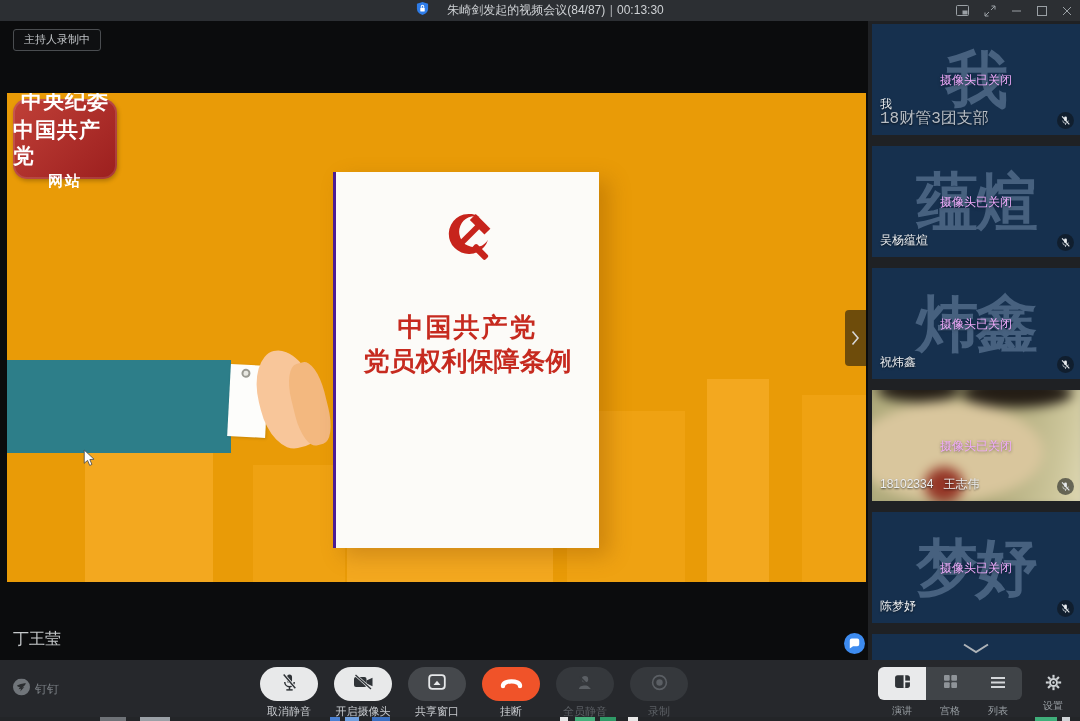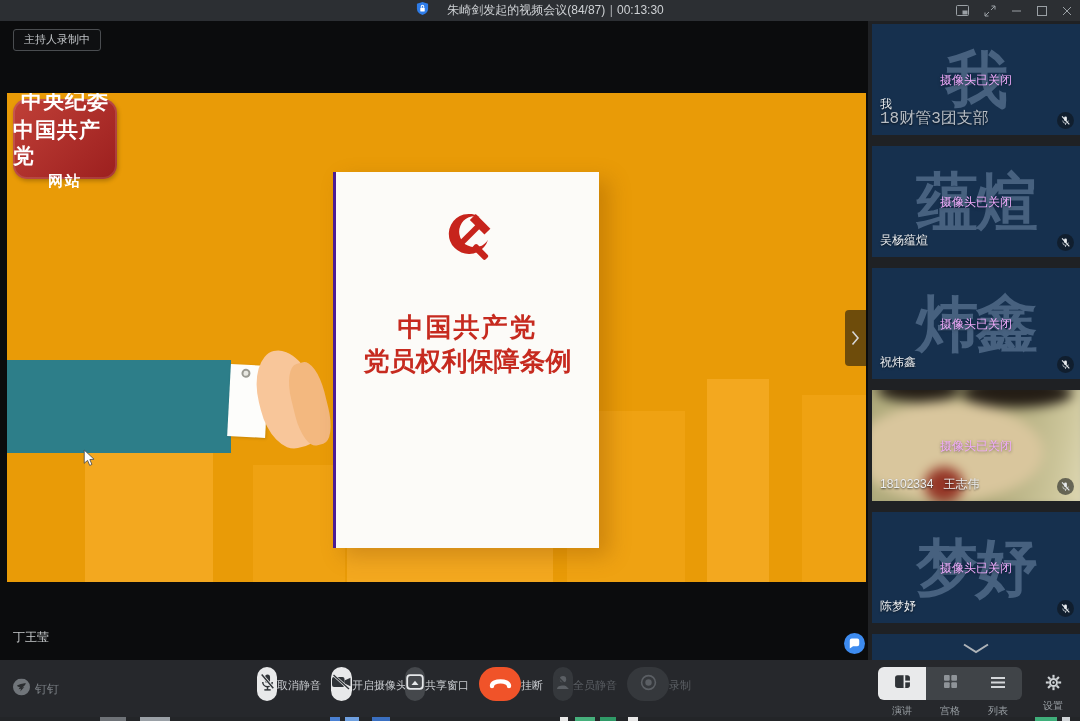--- a/index.html
+++ b/index.html
@@ -57,21 +57,21 @@
     background:#f8c69a; border-radius:46% 54% 40% 46%; transform:rotate(-14deg); }
   .hand::after { content:""; position:absolute; right:-8px; top:18px; width:34px;
     height:84px; background:#f3b87f; border-radius:40%; }
 
   .cursor { position:absolute; left:76px; top:356px; }
 
   .handle { position:absolute; right:0; top:217px; width:21px; height:56px;
     background:rgba(62,46,14,.72); border-radius:4px 0 0 4px; display:flex;
     align-items:center; justify-content:center; }
 
-  .caption { position:absolute; left:13px; top:608px; font-size:12px; color:#c6c9cb; }
+  .caption { position:absolute; left:13px; top:608px; font-size:16px; color:#c6c9cb; }
   .chat-fab { position:absolute; left:844px; top:612px; width:21px; height:21px; }
 
   
   .sidebar { position:relative; flex:1; background:#1f2124; }
   .tile { position:absolute; left:4px; width:208px; height:111px; background:#16304e;
     overflow:hidden; }
   .tile .big { position:absolute; inset:0; display:flex; align-items:center;
     justify-content:center; font-size:62px; font-weight:700; color:#47617f;
     letter-spacing:-2px; }
   .tile .cam-off { position:absolute; left:50%; top:50%; transform:translate(-50%,-50%);
@@ -97,21 +97,21 @@
     padding-bottom:2px; }
 
   
   .toolbar { position:relative; height:57px; background:#26282c; }
   .brand { position:absolute; left:13px; top:50%; transform:translateY(-50%);
     display:flex; align-items:center; gap:5px; }
   .brand .b-text { font-size:12px; color:#787d82; }
 
   .controls { position:absolute; left:474px; top:7px; transform:translateX(-50%);
     display:flex; gap:10px; }
-  .ctrl { width:64px; display:flex; flex-direction:row; align-items:center; }
+  .ctrl { width:64px; display:flex; flex-direction:column; align-items:center; }
   .pill { width:58px; height:34px; border-radius:17px; display:flex; align-items:center;
     justify-content:center; }
   .pill.light { background:#e8e9ea; }
   .pill.dark { background:#45484c; }
   .pill.danger { background:#f05329; }
   .pill.disabled { background:#35383c; }
   .ctrl .lab { margin-top:3px; font-size:11px; color:#c8cbcf; white-space:nowrap; }
   .ctrl .lab.dim { color:#5b5f64; }
 
   .right-cluster { position:absolute; right:12px; top:7px; display:flex; gap:16px; }

